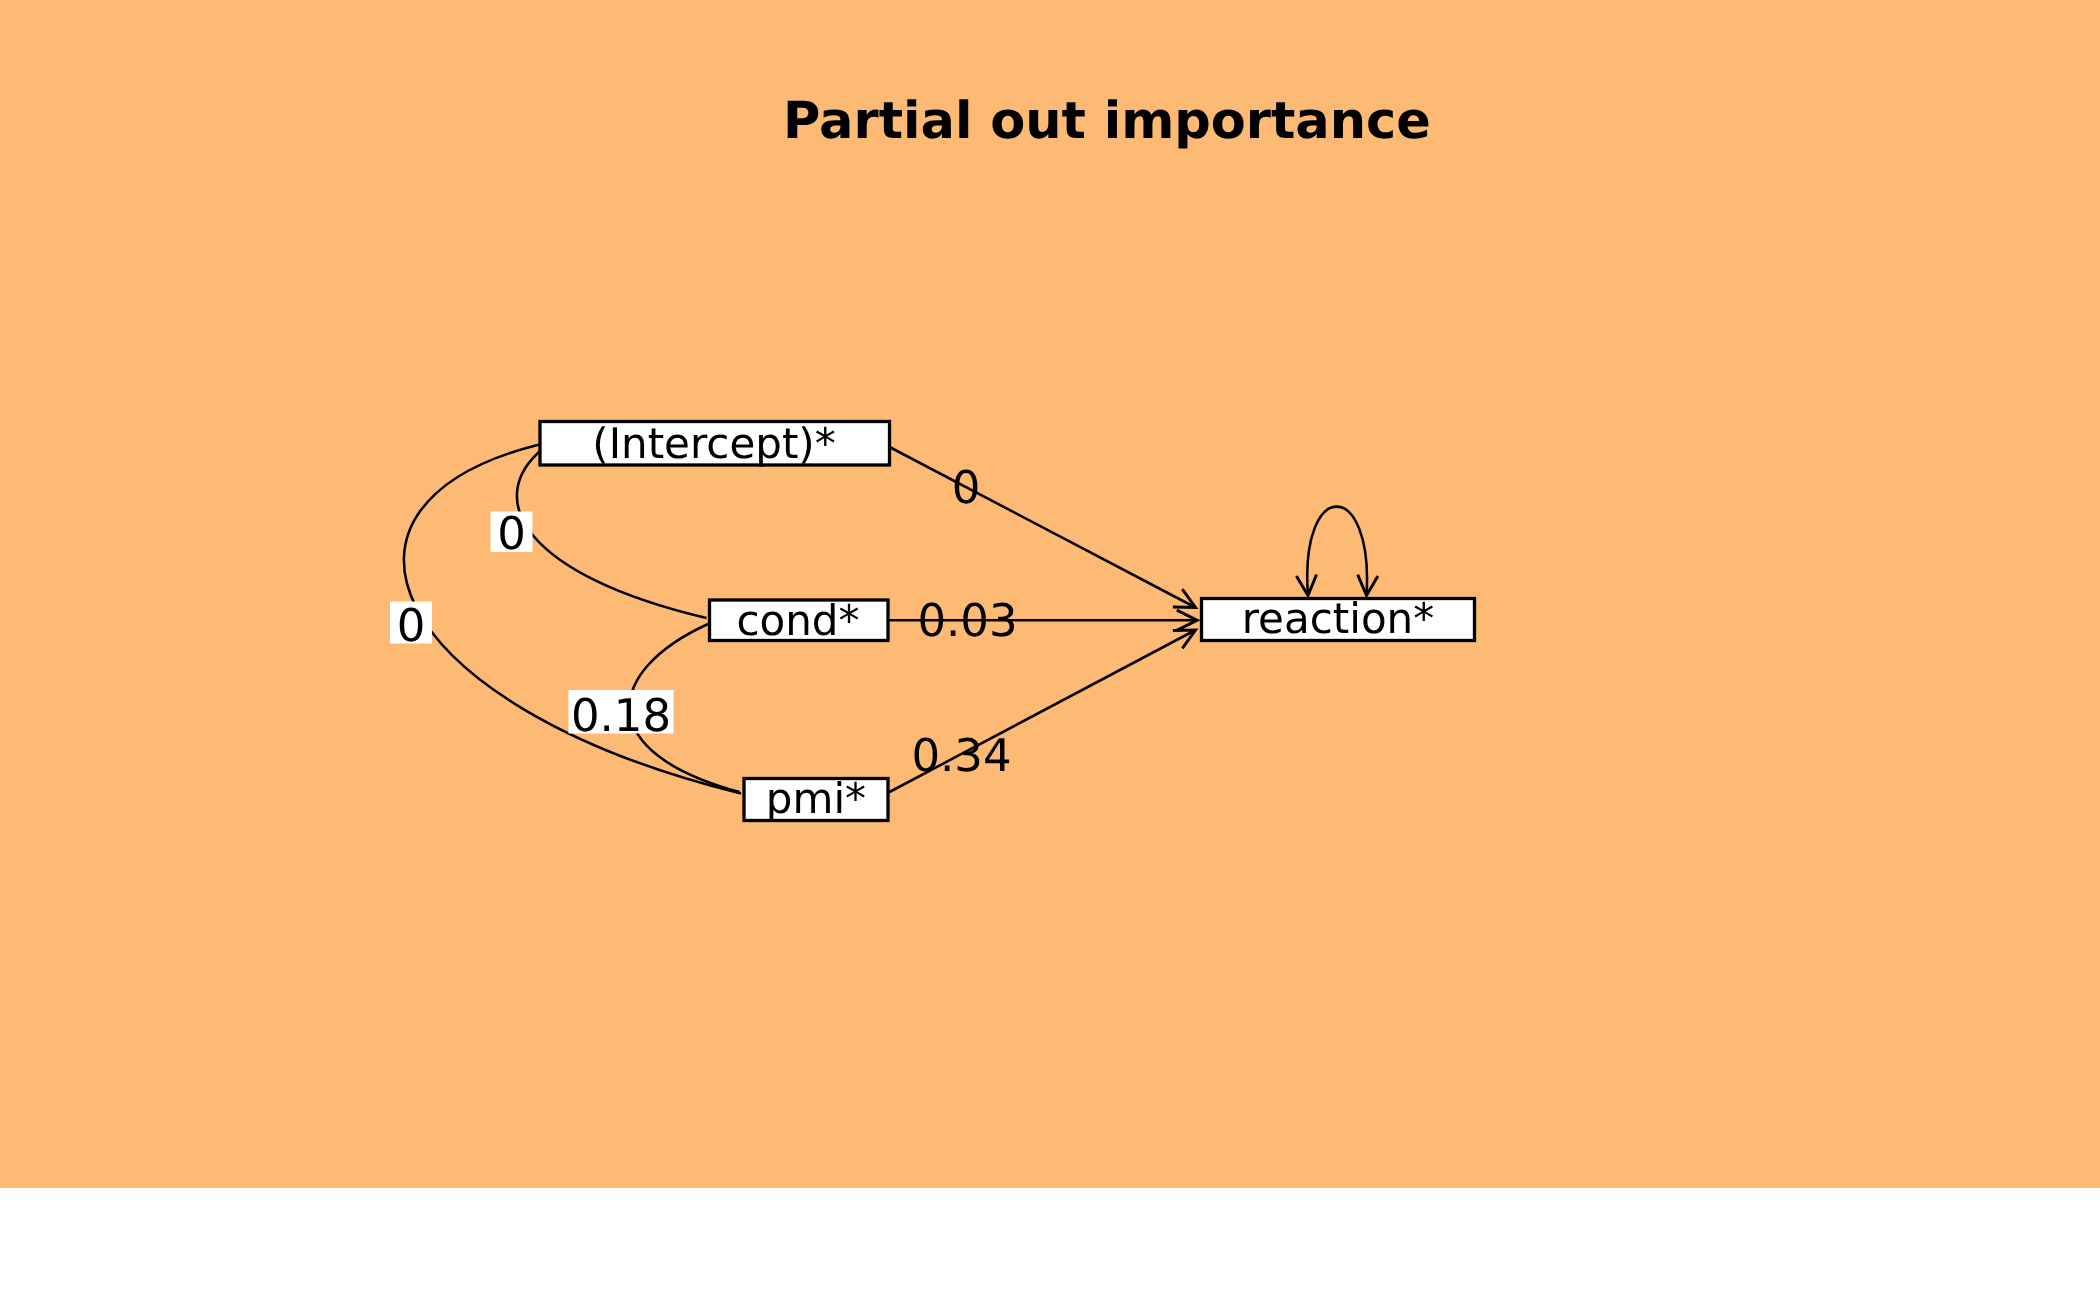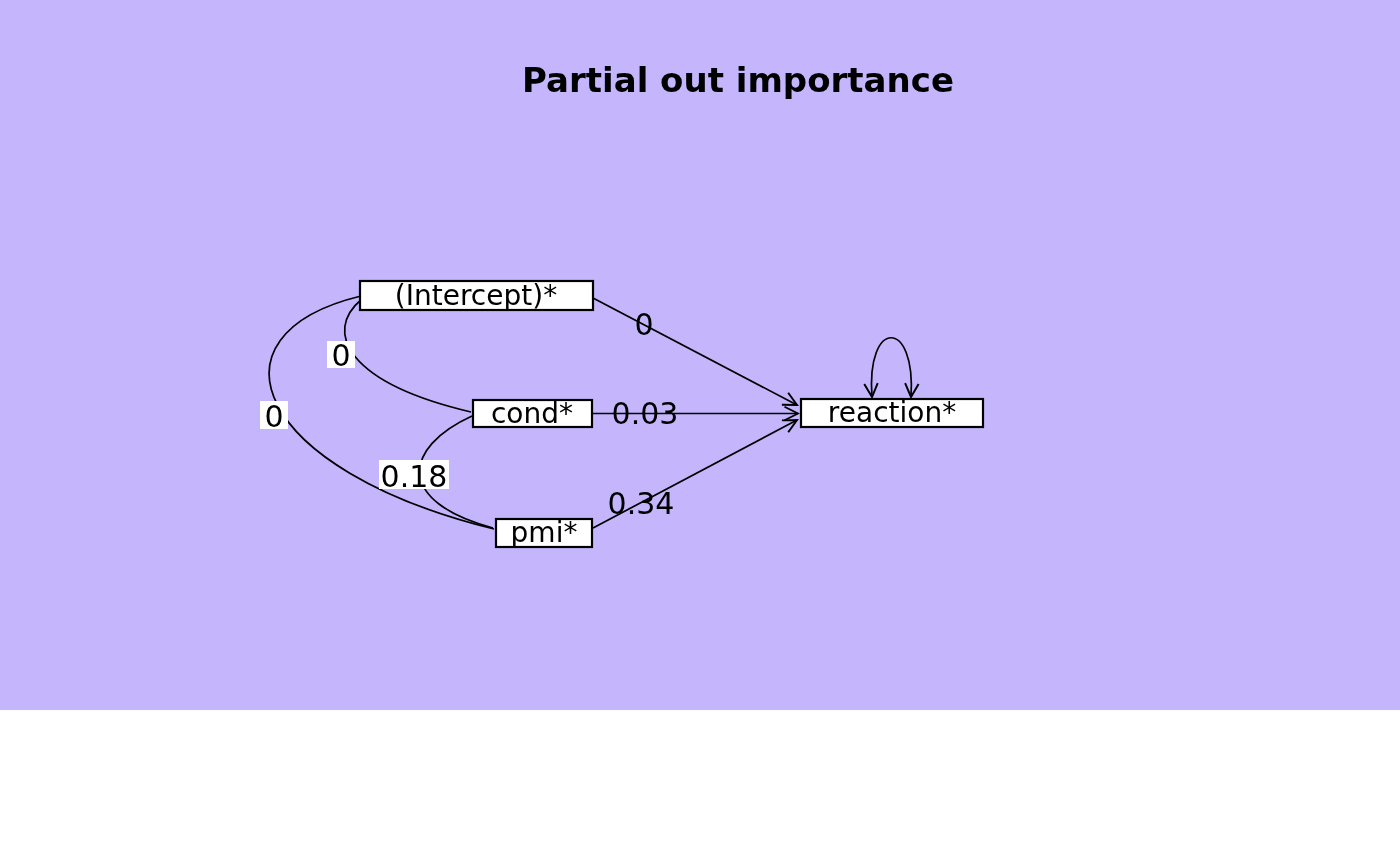--- a/index.html
+++ b/index.html
@@ -2,22 +2,22 @@
 <html><head>
 <meta charset="utf-8">
 <style>
   html, body {
     margin: 0;
     padding: 0;
     background: #ffffff;
   }
   .canvas-wrap {
     width: 1400px;
-    height: 710px;
-    background: #c4b5fd;
+    height: 792px;
+    background: #fdba74;
     position: relative;
     font-family: "DejaVu Sans", sans-serif;
   }
   svg { display: block; }
   .node-box {
     fill: #ffffff;
     stroke: #000000;
     stroke-width: 2.2;
   }
   .node-label {

